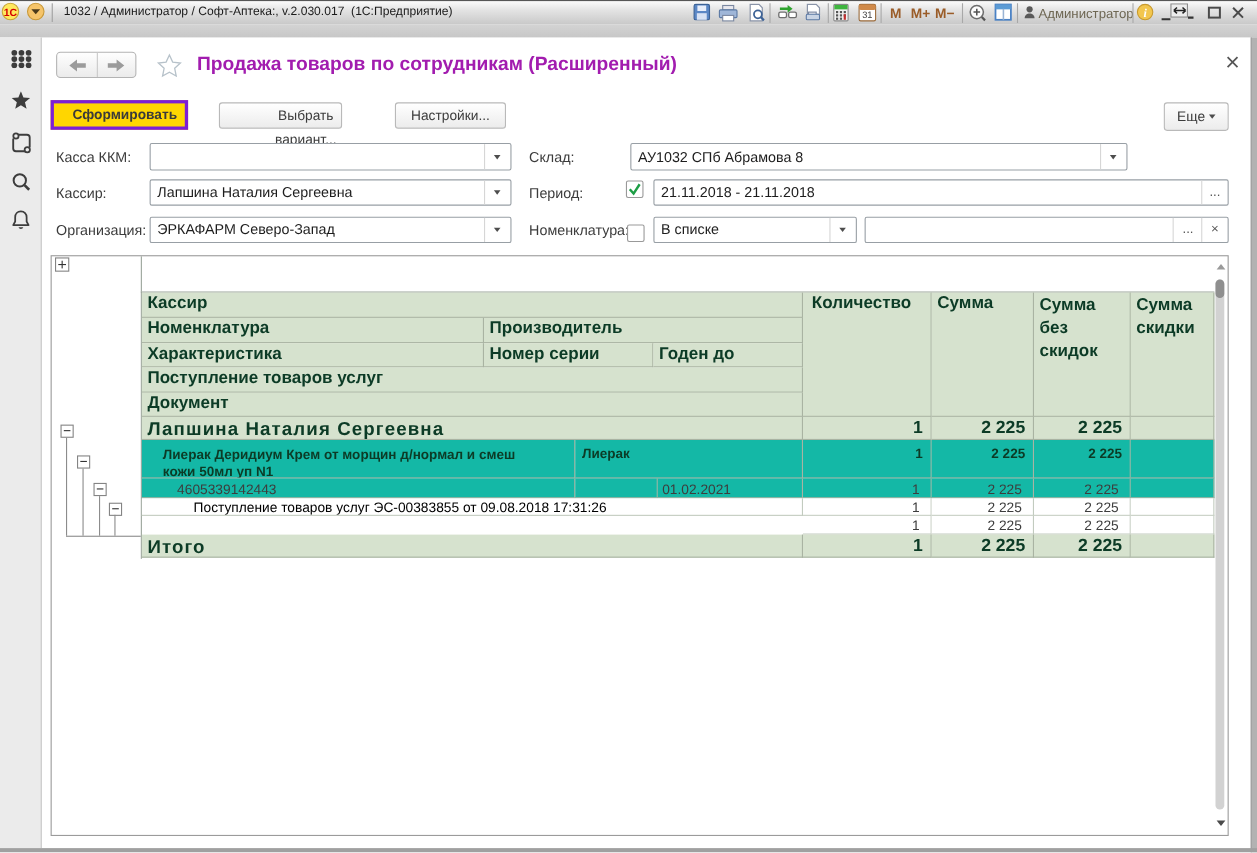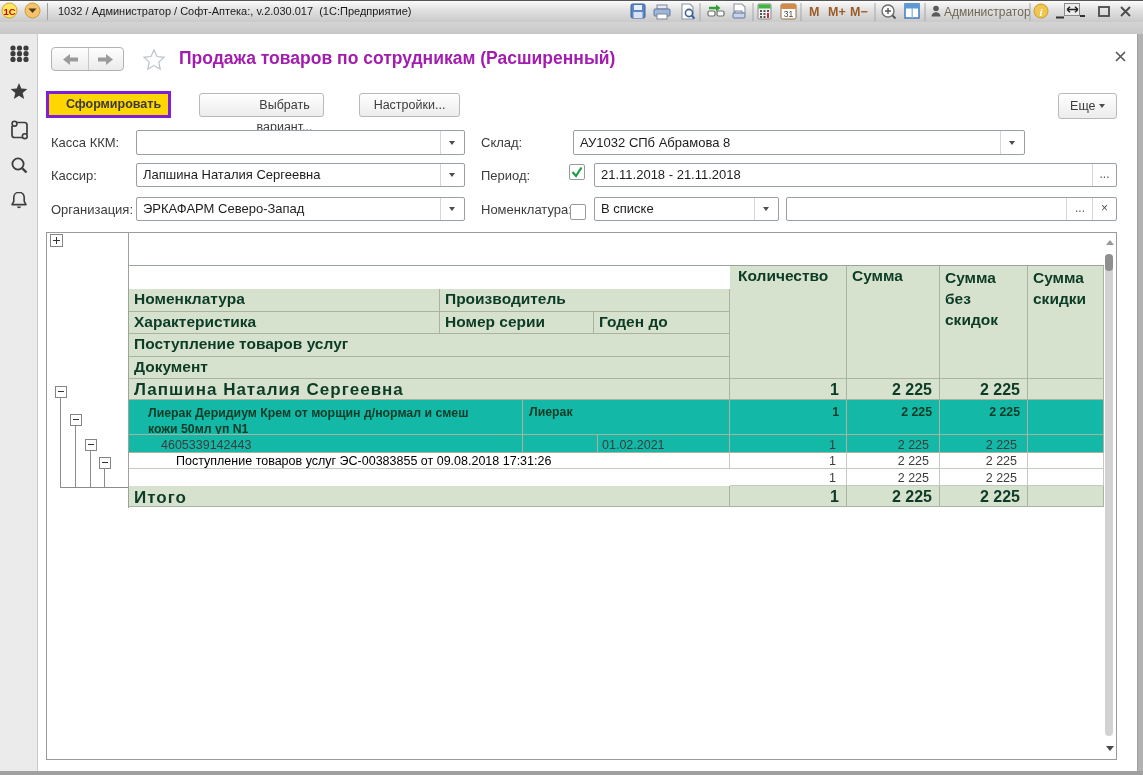--- a/index.html
+++ b/index.html
@@ -140,21 +140,21 @@
 </div>
 <svg class="abs" style="left:142px;top:48px;" width="24" height="24" viewBox="0 0 24 24">
     <path d="M12 2l3 6.5 7 .8-5.2 4.8 1.4 7-6.2-3.5-6.2 3.5 1.4-7L2 9.3l7-.8z" fill="#fff" stroke="#b7c2ca" stroke-width="1.2"></path>
   </svg>
 <div class="abs" style="left:179px;top:48px;font-size:17.5px;font-weight:bold;color:#a21caf;">Продажа товаров по сотрудникам (Расширенный)</div>
 <svg class="abs" style="left:1114px;top:50px;" width="13" height="13">
     <path d="M2 2l9 9M11 2l-9 9" stroke="#555" stroke-width="1.6"></path>
   </svg>
 
 <div class="abs" style="left:46px;top:91px;width:125px;height:27px;background:#ffd600;border:3px solid #7d1fd4;box-sizing:border-box;text-align:center;font-size:12.5px;font-weight:bold;color:#3a3a3a;line-height:21px;text-indent:10px;">Сформировать</div>
-<div class="abs btn" style="left:199px;top:93px;width:125px;height:24px;line-height:22px;padding-left:46px;">Выбрать вариант...</div>
+<div class="abs btn" style="left:199px;top:93px;width:112px;height:24px;line-height:22px;padding-left:46px;">Выбрать вариант...</div>
 <div class="abs btn" style="left:359px;top:93px;width:101px;height:24px;line-height:22px;">Настройки...</div>
 <div class="abs btn" style="left:1058px;top:93px;width:59px;height:26px;line-height:24px;">Еще <span style="display:inline-block;width:0;height:0;border-left:3.5px solid transparent;border-right:3.5px solid transparent;border-top:4px solid #4d4d4d;vertical-align:2px;"></span></div>
 
 <div class="abs lbl" style="left:51px;top:135px;">Касса ККМ:</div>
 <div class="abs lbl" style="left:51px;top:168px;">Кассир:</div>
 <div class="abs lbl" style="left:51px;top:202px;">Организация:</div>
 <div class="abs inp" style="left:136px;top:130px;width:329px;height:25px;">
     <div class="cmb">
       <div class="arr" style="left:8px;top:10px;"></div>
     </div>
@@ -187,20 +187,21 @@
   </div>
 
 <div class="abs" style="left:46px;top:232px;width:1071px;height:528px;border:1px solid #9b9b9b;box-sizing:border-box;background:#fff;"></div>
 <div class="abs" style="left:50px;top:234px;width:13px;height:13px;border:1px solid #848484;box-sizing:border-box;background:#fff;">
     <div style="position:absolute;left:2px;top:5px;width:7px;height:1px;background:#333;"></div>
     <div style="position:absolute;left:5px;top:2px;width:1px;height:7px;background:#333;"></div>
   </div>
 <div class="abs" style="left:128px;top:233px;width:1px;height:32px;background:#9aa49a;"></div>
 
 <div class="abs grid" id="grid">
+<div class="c g" style="left:0px;top:0px;width:601px;height:23px;font-size:15.5px;padding:1px 0 0 5px;">Кассир</div>
 <div class="c g" style="left:0px;top:23px;width:311px;height:23px;font-size:15.5px;padding:1px 0 0 5px;">Номенклатура</div>
 <div class="c g" style="left:311px;top:23px;width:290px;height:23px;font-size:15.5px;padding:1px 0 0 5px;">Производитель</div>
 <div class="c g" style="left:0px;top:46px;width:311px;height:22px;font-size:15.5px;padding:1px 0 0 5px;">Характеристика</div>
 <div class="c g" style="left:311px;top:46px;width:154px;height:22px;font-size:15.5px;padding:1px 0 0 5px;">Номер серии</div>
 <div class="c g" style="left:465px;top:46px;width:136px;height:22px;font-size:15.5px;padding:1px 0 0 5px;">Годен до</div>
 <div class="c g" style="left:0px;top:68px;width:601px;height:23px;font-size:15.5px;padding:1px 0 0 5px;">Поступление товаров услуг</div>
 <div class="c g" style="left:601px;top:0px;width:117px;height:113px;font-size:15.5px;padding:1px 0 0 8px;">Количество</div>
 <div class="c g" style="left:0px;top:91px;width:601px;height:22px;font-size:15.5px;padding:1px 0 0 5px;">Документ</div>
 <div class="c g" style="left:718px;top:0px;width:93px;height:113px;font-size:15.5px;padding:1px 0 0 5px;">Сумма</div>
 <div class="c g" style="left:811px;top:0px;width:88px;height:113px;font-size:15.5px;padding:1px 0 0 5px;line-height:21px;">Сумма<br>без<br>скидок</div>

